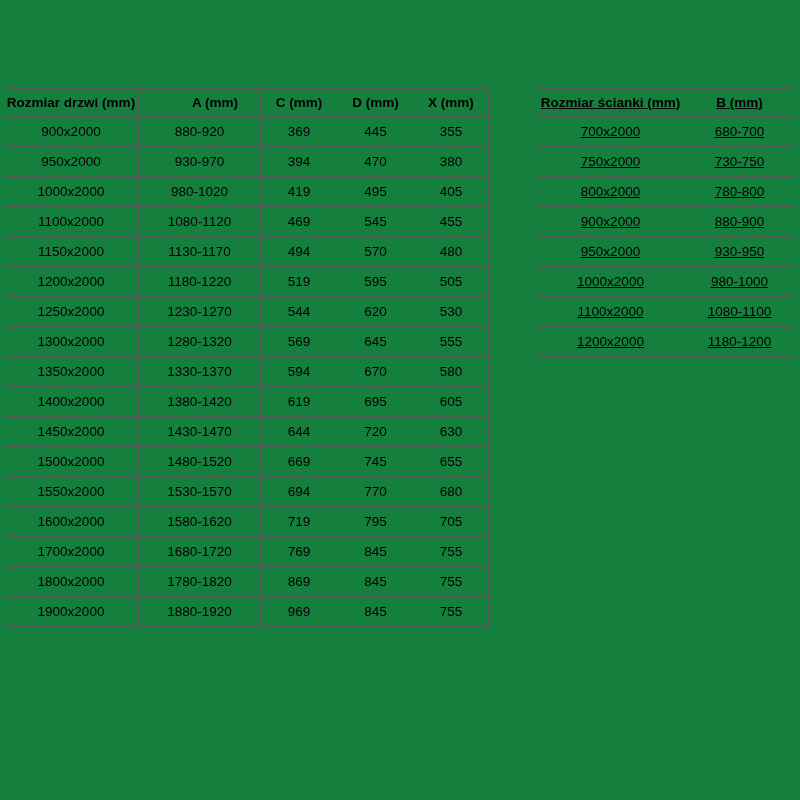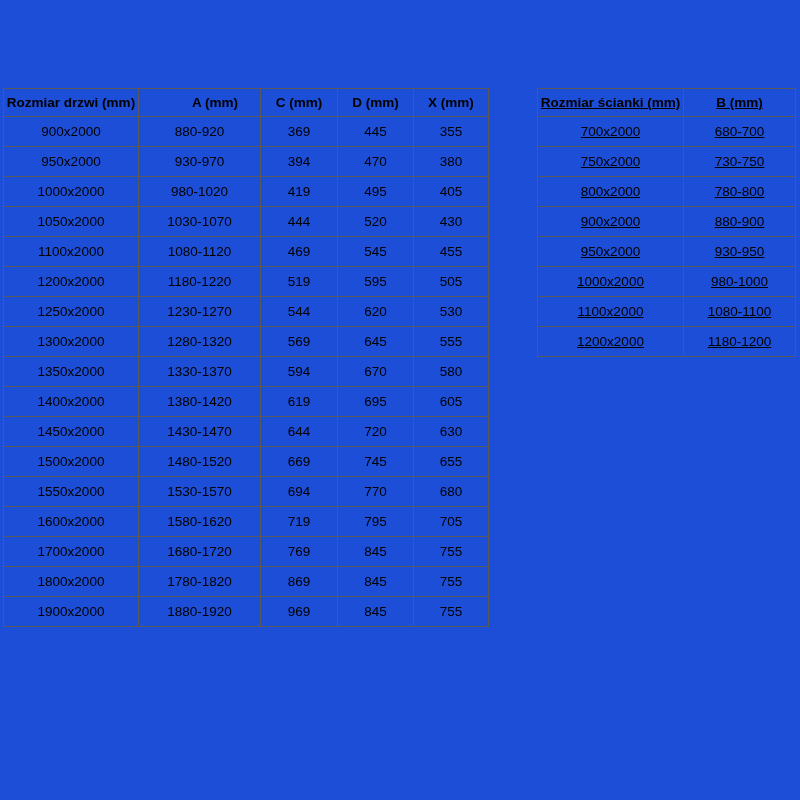--- a/index.html
+++ b/index.html
@@ -8,21 +8,21 @@
     padding: 0;
     width: 800px;
     height: 800px;
     background: #ffffff;
     font-family: "Liberation Sans", sans-serif;
   }
   .page {
     position: relative;
     width: 800px;
     height: 800px;
-    background: #1d4ed8;
+    background: #15803d;
     overflow: hidden;
   }
   table.tbl {
     position: absolute;
     border-collapse: collapse;
     table-layout: fixed;
   }
   table.tbl th,
   table.tbl td {
     border: 1px solid #595959;
@@ -88,34 +88,34 @@
           <td>380</td>
         </tr>
         <tr>
           <td>1000x2000</td>
           <td>980-1020</td>
           <td>419</td>
           <td>495</td>
           <td>405</td>
         </tr>
         <tr>
-          <td>1050x2000</td>
-          <td>1030-1070</td>
-          <td>444</td>
-          <td>520</td>
-          <td>430</td>
-        </tr>
-        <tr>
           <td>1100x2000</td>
           <td>1080-1120</td>
           <td>469</td>
           <td>545</td>
           <td>455</td>
         </tr>
         <tr>
+          <td>1150x2000</td>
+          <td>1130-1170</td>
+          <td>494</td>
+          <td>570</td>
+          <td>480</td>
+        </tr>
+        <tr>
           <td>1200x2000</td>
           <td>1180-1220</td>
           <td>519</td>
           <td>595</td>
           <td>505</td>
         </tr>
         <tr>
           <td>1250x2000</td>
           <td>1230-1270</td>
           <td>544</td>

